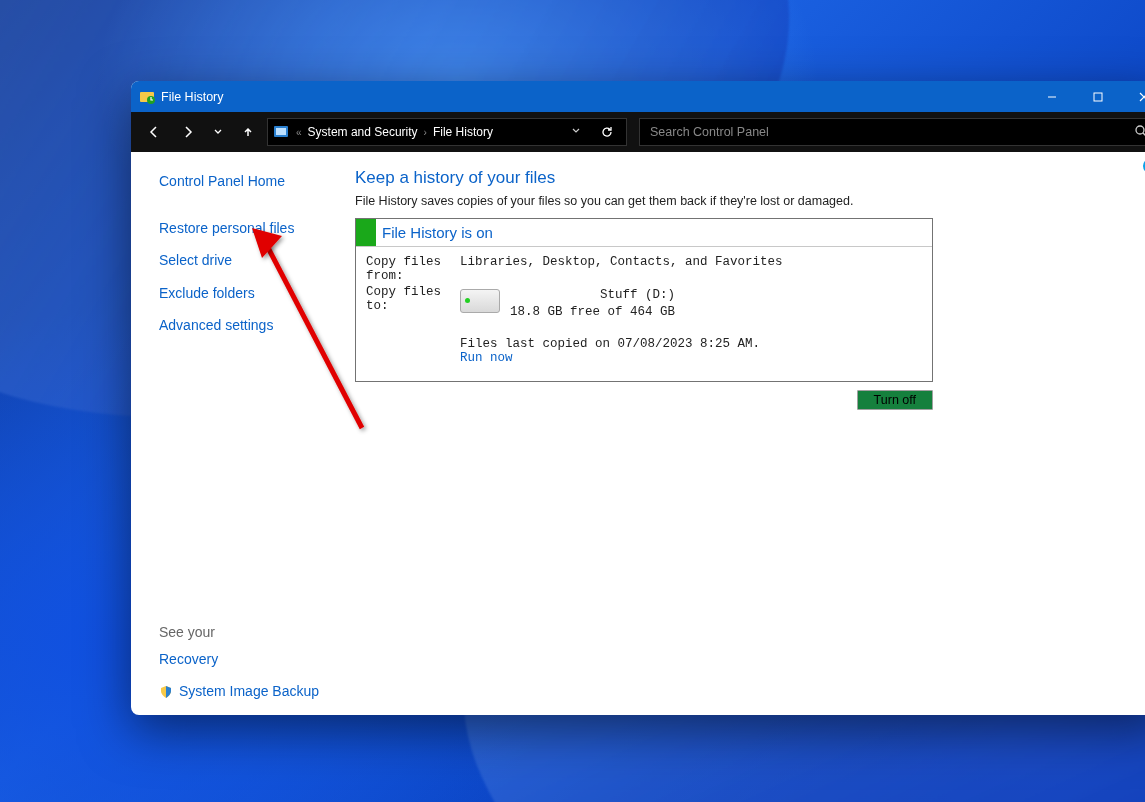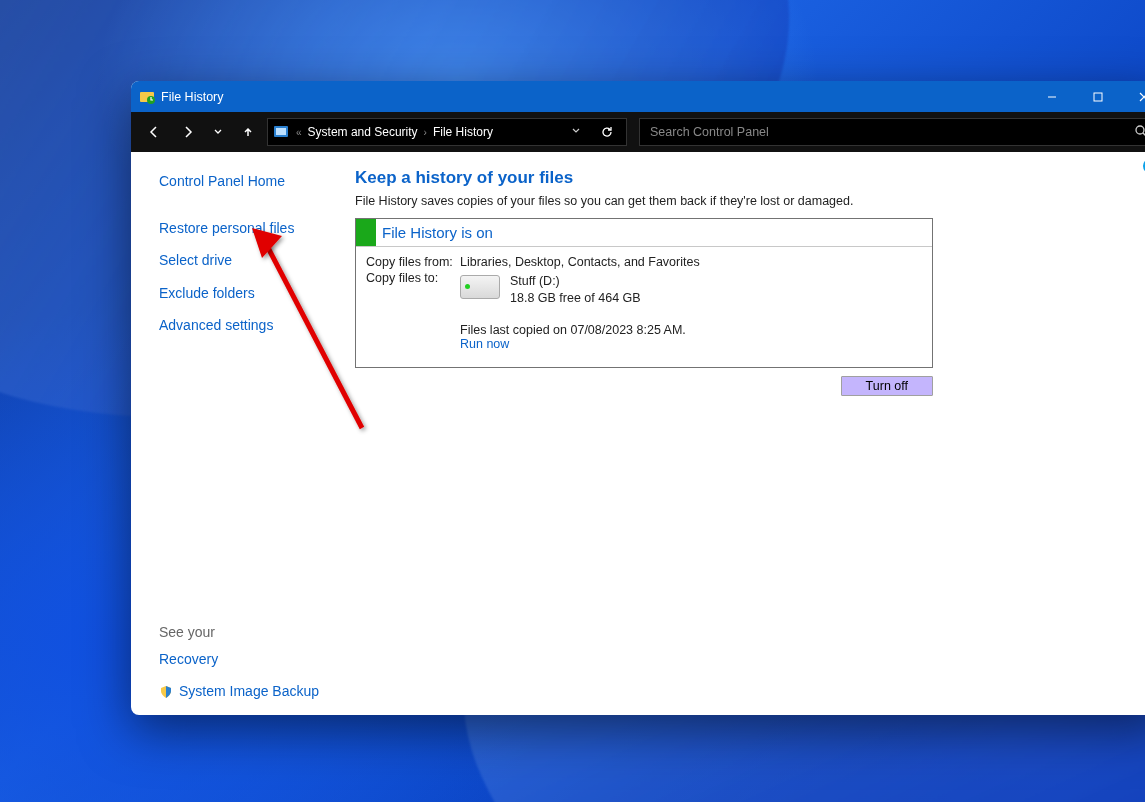--- a/index.html
+++ b/index.html
@@ -127,56 +127,56 @@
   .sidebar .shield-row { display:flex; align-items:center; gap:6px;}
   .shield-icon {
     width: 14px; height: 14px;
   }
 
   .main {
     flex: 1;
     padding: 16px 28px 16px 0;
     position: relative;
   }
-  .main h1 { color: #0b63c9; font-weight: 700; font-size: 17px; margin-bottom: 6px;}
+  .main h1 { color: #0b63c9; font-weight: 400; font-size: 17px; margin-bottom: 6px;}
   .main .desc { color: #222; font-size: 12.5px; margin-bottom: 10px;}
   .status-box {
     border: 1px solid #737373;
     width: 578px;
   }
   .status-head {
     display:flex; align-items:center;
     border-bottom: 1px solid #c8c8c8;
     height: 28px;
   }
   .status-green { width: 20px; height: 100%; background: #1aa81a;}
   .status-title { color: #0b63c9; font-size: 15px; padding-left: 6px;}
   .status-body {
     padding: 8px 10px 14px 10px;
     font-size: 12.5px;
     color: #222;
   }
-  .row { display:flex; margin-bottom: 2px;}
+  .row { display:flex; margin-bottom: 2px; font-family: Liberation Mono, monospace;}
   .row .lbl { width: 94px;}
   .row .val { flex:1;}
-  .drive-row { display:flex; align-items:flex-start; gap:10px; margin-top:2px;}
+  .drive-row { display:flex; align-items:flex-start; gap:10px; margin-top:2px;text-align:right;}
   .drive-icon { width: 40px; height: 24px;
     background: linear-gradient(#f4f4f4,#d9d9d9);
     border:1px solid #aaa; border-radius:3px; position:relative; margin-top:2px;
   }
   .drive-icon::after {
     content:""; position:absolute; left:4px; top:8px; width:5px;height:5px;border-radius:50%;
     background:#22d022;
   }
   .drive-info { font-size:12.5px; line-height:1.35;}
   .last-copy { margin-top:16px;}
   .runnow { color:#0b63c9; cursor:pointer;}
   .turnoff-row { width:578px; display:flex; justify-content:flex-end; margin-top:8px;}
   .btn {
-    border:1px solid #a0a0a0; background:#c4b5fd; padding:2px 24px;
+    border:1px solid #a0a0a0; background:#15803d; padding:2px 16px;
     font-size:12.5px; border-radius:1px;
   }
 
   
   .arrow-svg {
     position:absolute; left:252px; top:228px; pointer-events:none;
   }
 </style>
 </head>
 <body>

